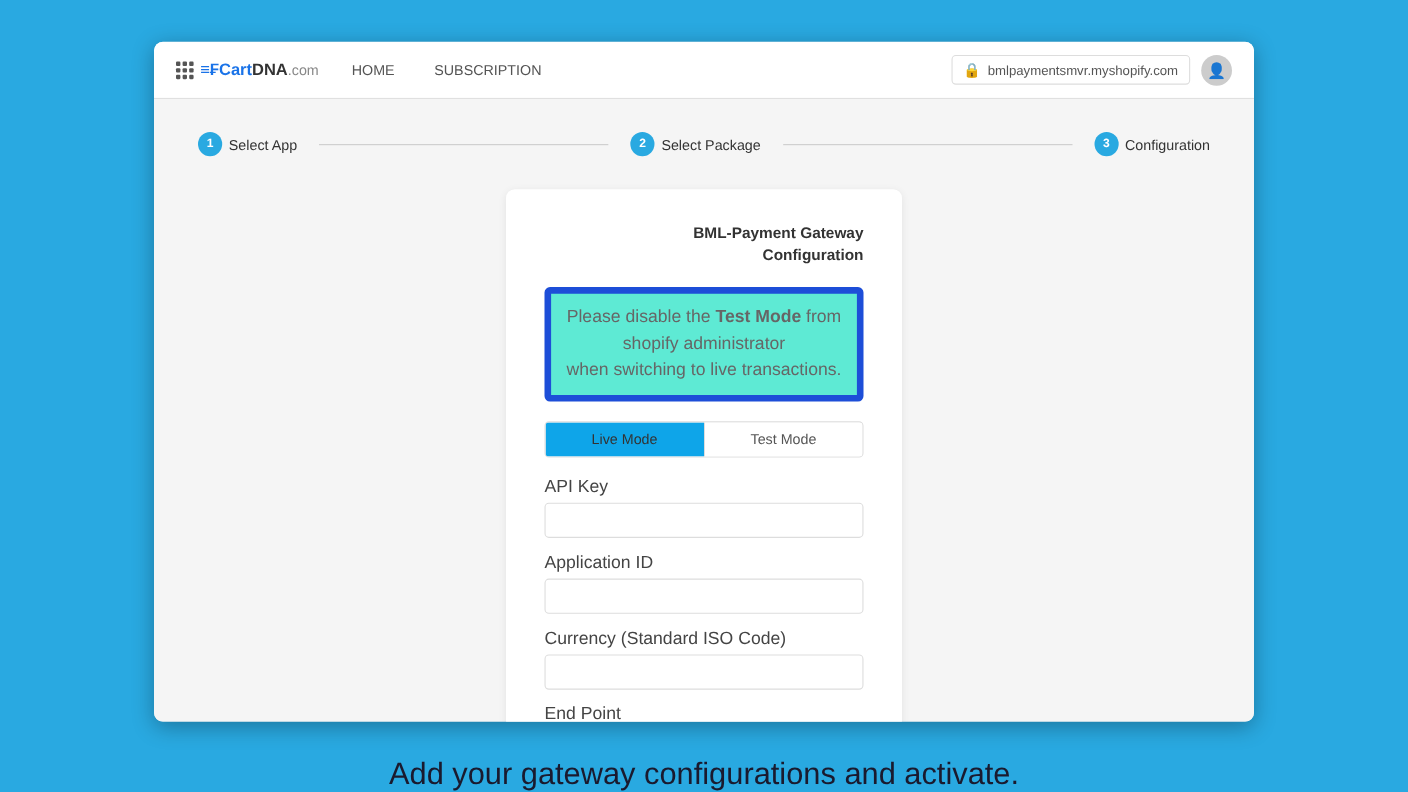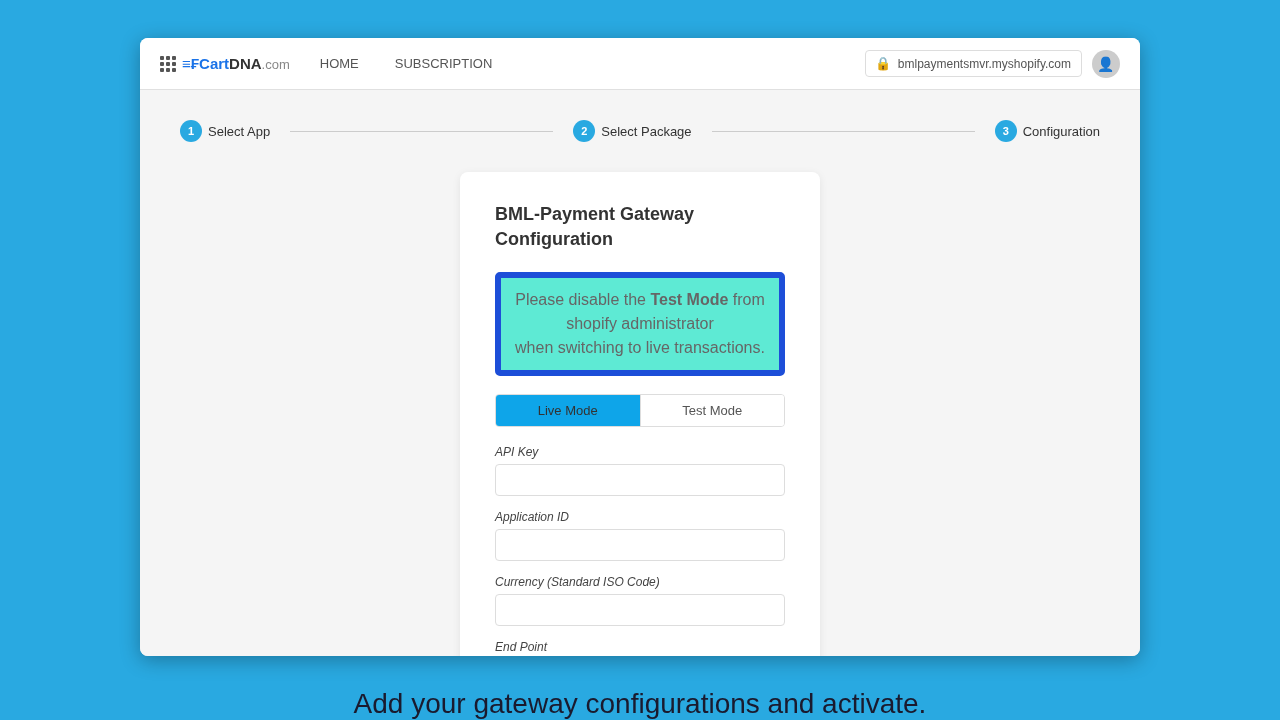--- a/index.html
+++ b/index.html
@@ -166,24 +166,24 @@
     .form-card {
       background: #fff;
       border-radius: 8px;
       padding: 30px 35px 35px;
       max-width: 360px;
       margin: 0 auto;
       box-shadow: 0 2px 8px rgba(0,0,0,0.08);
     }
 
     .form-title {
-      font-size: 18px;
+      font-size: 14px;
       font-weight: bold;
       color: #333;
-      text-align: left;
+      text-align: right;
       margin-bottom: 20px;
       line-height: 1.4;
     }
 
     .warning-banner {
       background: #5eead4;
       border: 6px solid #1d4ed8;
       border-radius: 5px;
       padding: 10px 14px;
       font-size: 16px;
@@ -223,25 +223,24 @@
     .mode-divider {
       width: 1px;
       background: #ddd;
     }
 
     
     .field-group {
       margin-bottom: 14px;
     }
     .field-label {
-      font-size: 12px;
+      font-size: 16px;
       color: #444;
       margin-bottom: 5px;
       display: block;
-      font-style: italic;
     }
     .field-input {
       width: 100%;
       height: 32px;
       border: 1px solid #ddd;
       border-radius: 4px;
       padding: 0 8px;
       font-size: 13px;
       background: #fff;
       outline: none;

